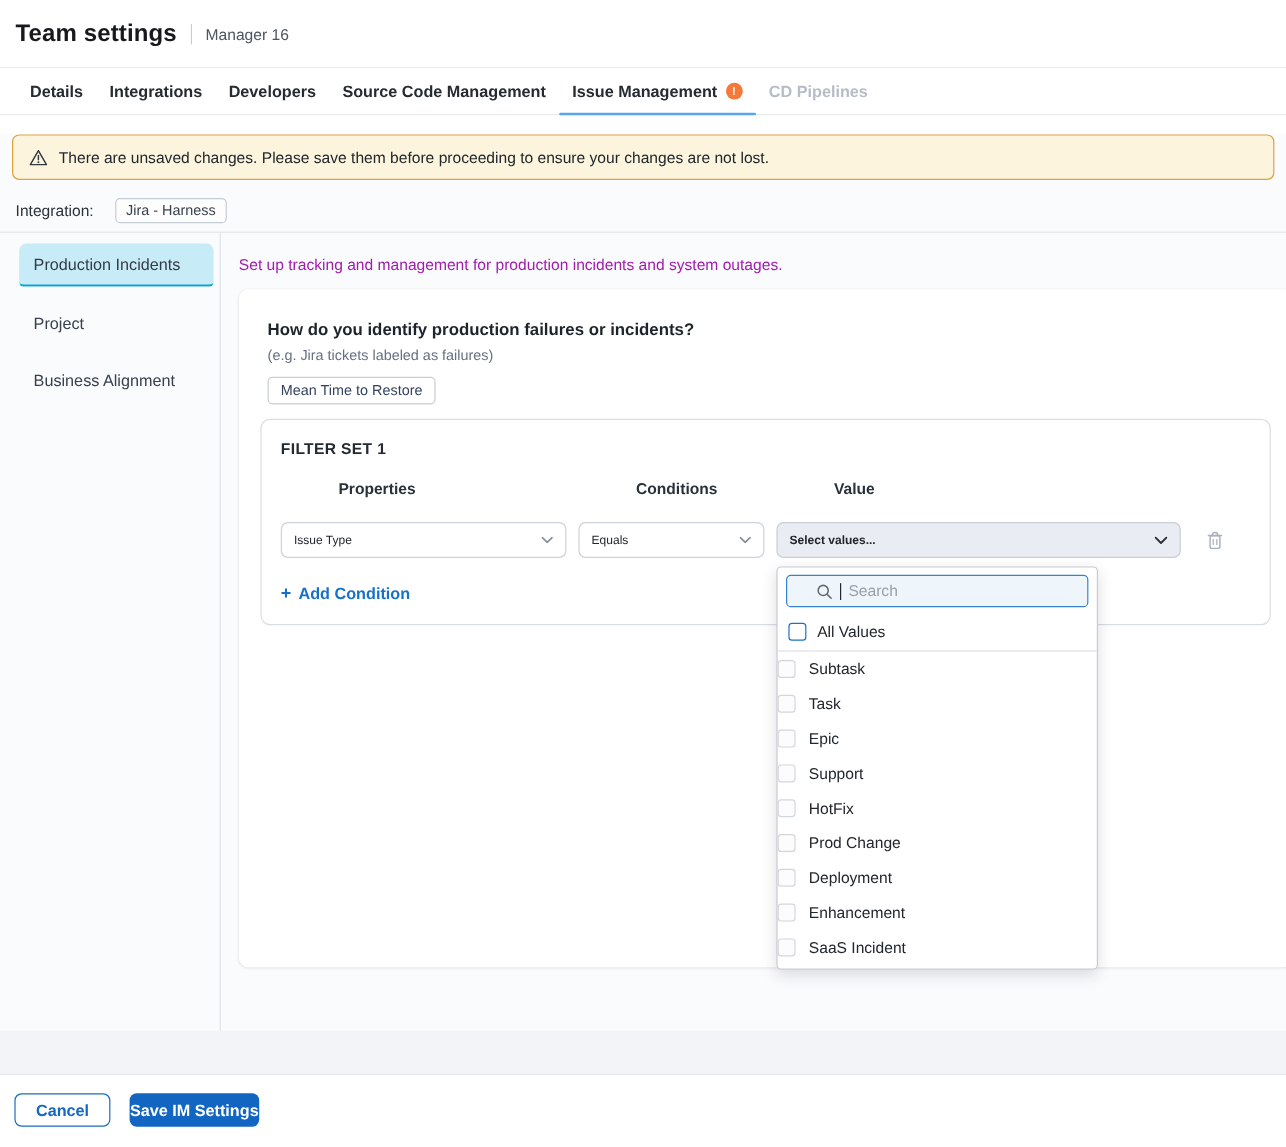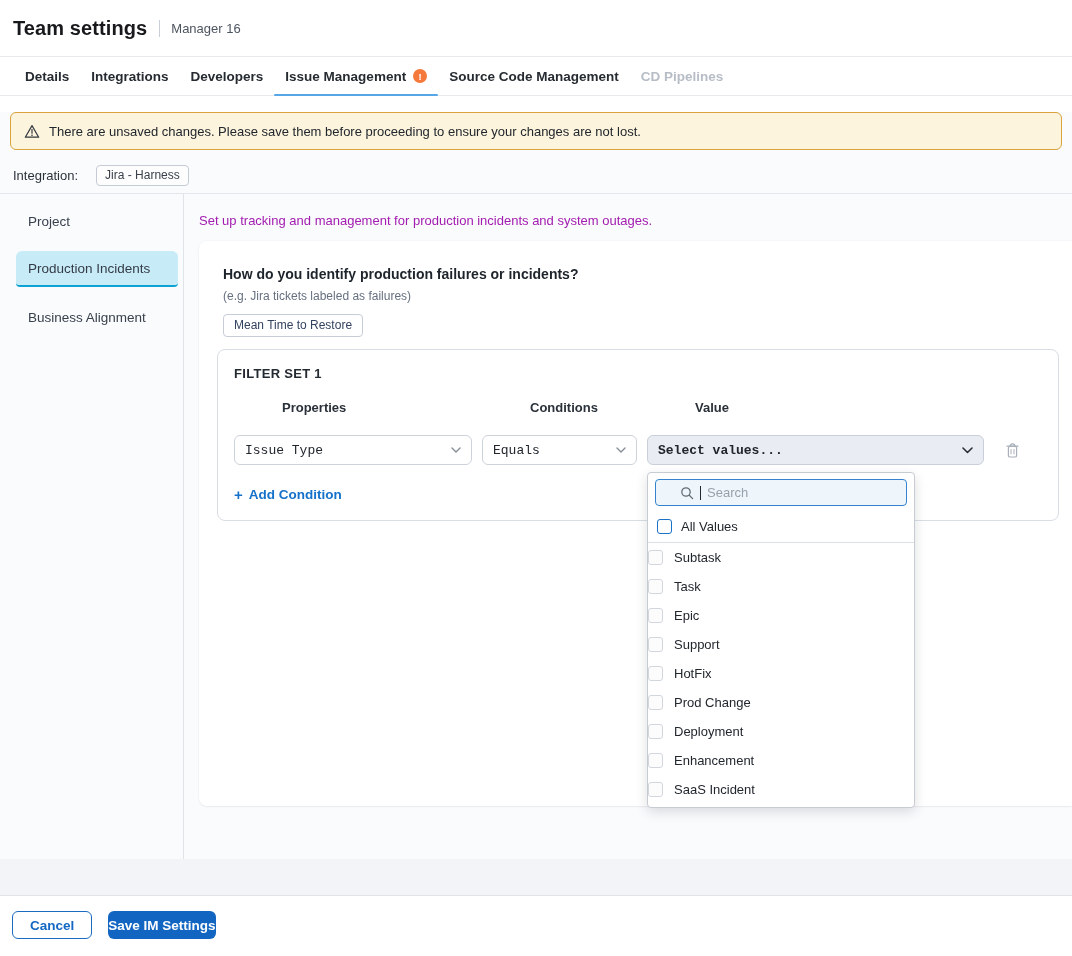--- a/index.html
+++ b/index.html
@@ -37,21 +37,21 @@
   .card { margin-top:13px; background:#fff; border-radius:8px; min-height:565px; padding:25px 18px 18px; box-shadow:0 1px 2px rgba(16,24,40,.05), 0 0 0 1px rgba(16,24,40,.02); }
   .question { font-size:14px; font-weight:700; color:#1e242b; margin-left:6px; }
   .hint { font-size:12px; color:#667080; margin:7px 0 0 6px; }
   .metric-chip { display:inline-block; margin:11px 0 0 6px; padding:3px 10px 4px; border:1px solid #c7cdd6; border-radius:4px; background:#fff; font-size:12px; font-weight:500; color:#33435f; }
 
   .filterbox { margin-top:12px; border:1px solid #d9dee5; border-radius:8px; padding:16px; }
   .fs-title { font-size:13px; font-weight:700; letter-spacing:.3px; color:#242a31; }
   .grid-row { display:grid; grid-template-columns:238px 155px 337px 1fr; column-gap:10px; align-items:center; }
   .grid-row.labels { margin-top:19px; font-size:13px; font-weight:700; color:#2b313a;padding-left:48px; }
   .grid-row.fields { margin-top:20px; }
-  .select { height:30px; border:1px solid #cdd3db; border-radius:6px; background:#fff; display:flex; align-items:center; justify-content:space-between; padding:0 10px; font-size:13px; color:#21262d; cursor:pointer;font-family:Liberation Mono, monospace; }
+  .select { height:30px; border:1px solid #cdd3db; border-radius:6px; background:#fff; display:flex; align-items:center; justify-content:space-between; padding:0 10px; font-size:10px; color:#21262d; cursor:pointer; }
   .select.value-trigger { background:#e9ecf2; border-color:#c9cfd8; font-weight:700; }
   .value-cell { position:relative; }
   .trash-btn { background:none; border:none; cursor:pointer; margin-left:9px; padding:2px; line-height:0; justify-self:start; }
   .add-cond { display:inline-flex; align-items:center; gap:6px; margin-top:22px; color:#1571c9; font-size:13.5px; font-weight:700; cursor:pointer; }
   .plus-glyph { font-size:15px; font-weight:700; line-height:1; }
 
   
   .dropdown-panel { position:absolute; top:37px; left:0; width:268px; height:336px; background:#fff; border:1px solid #c7cbd2; border-radius:4px; box-shadow:0 4px 12px rgba(25,35,50,.15); overflow:hidden; z-index:5; }
   .search-wrap { margin:6px 7px; height:27px; border:1.5px solid #3583cf; border-radius:4px; background:#eef6fc; display:flex; align-items:center; gap:6px; padding:0 24px; }
   .caret { width:1px; height:14px; background:#23282e; flex-shrink:0; }
@@ -78,25 +78,25 @@
 <header class="app-header">
   <div class="app-title">Team settings</div>
   <div class="title-sep"></div>
   <div class="app-subtitle">Manager 16</div>
 </header>
 
 <nav class="tabbar">
   <div class="tab">Details</div>
   <div class="tab">Integrations</div>
   <div class="tab">Developers</div>
+  <div class="tab">Source Code Management</div>
   <div class="tab active">
     <span>Issue Management</span>
     <span class="tab-badge">!</span>
   </div>
-  <div class="tab">Source Code Management</div>
   <div class="tab disabled">CD Pipelines</div>
 </nav>
 
 <div class="content">
 
   <div class="warning-banner">
     <span>
       <svg width="16" height="15" viewBox="0 0 16 15" fill="none">
         <path d="M8 1.6 L14.7 13.2 H1.3 Z" stroke="#343a41" stroke-width="1.2" stroke-linejoin="round"></path>
         <line x1="8" y1="5.6" x2="8" y2="9.2" stroke="#343a41" stroke-width="1.2" stroke-linecap="round"></line>
@@ -107,22 +107,22 @@
   </div>
 
   <div class="integration-row">
     <span>Integration:</span>
     <span class="integration-chip">Jira - Harness</span>
   </div>
 
   <div class="body-split">
 
     <aside class="sidebar">
+      <div class="side-item selected">Production Incidents</div>
       <div class="side-item">Project</div>
-      <div class="side-item selected">Production Incidents</div>
       <div class="side-item">Business Alignment</div>
     </aside>
 
     <main class="main-pane">
       <p class="main-sub">Set up tracking and management for production incidents and system outages.</p>
 
       <section class="card">
         <div class="question">How do you identify production failures or incidents?</div>
         <div class="hint">(e.g. Jira tickets labeled as failures)</div>
         <div class="metric-chip">Mean Time to Restore</div>

